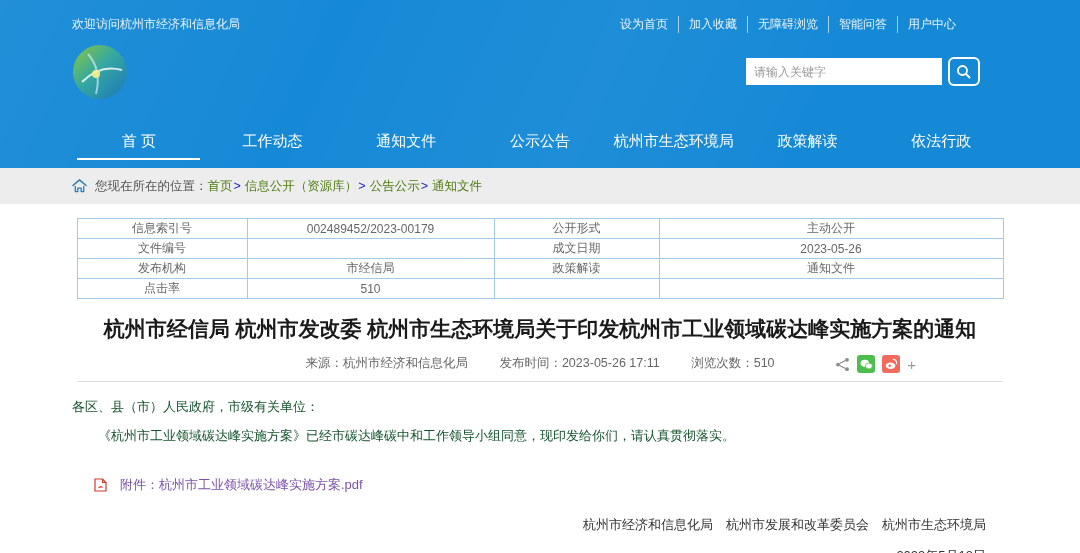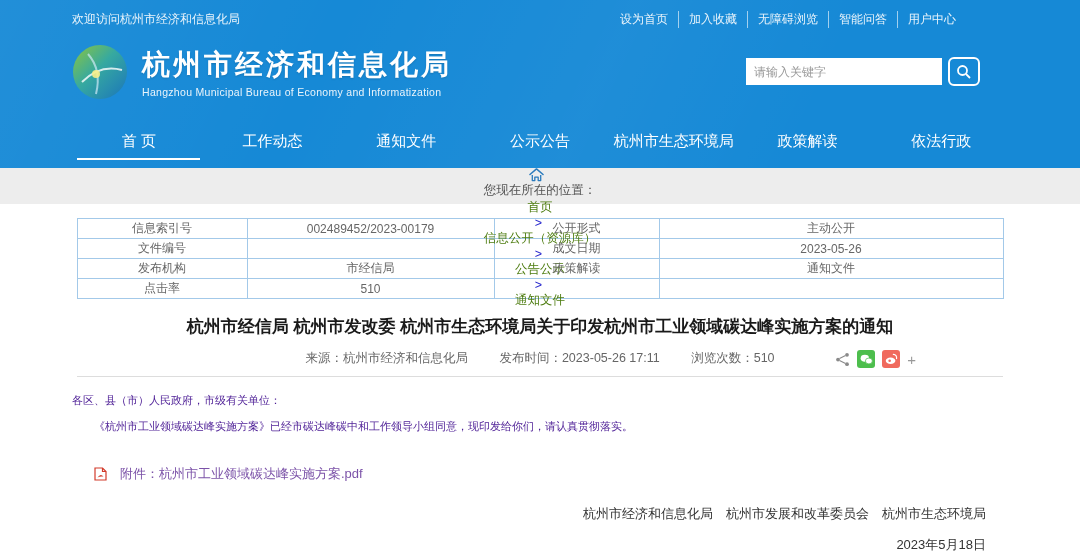--- a/index.html
+++ b/index.html
@@ -2,22 +2,22 @@
 <html><head>
 <meta charset="utf-8">
 <style>
   * { margin:0; padding:0; box-sizing:border-box; }
   html,body { width:1080px; height:553px; background:#ffffff; overflow:hidden;
     font-family:"Liberation Sans","DejaVu Sans",sans-serif; }
 
   
   .blue-zone { background:#1689d6; background-image:
       linear-gradient(115deg, rgba(255,255,255,0.05) 0%, rgba(255,255,255,0) 30%, rgba(255,255,255,0.04) 55%, rgba(255,255,255,0) 75%); }
-  .topbar { height:28px; display:flex; align-items:flex-end; justify-content:space-between;
-    padding:9px 72px 0 72px; color:#eaf4fb; font-size:12px; }
+  .topbar { height:28px; display:flex; align-items:flex-start; justify-content:space-between;
+    padding:16px 72px 0 72px; color:#eaf4fb; font-size:12px; }
   .topbar-links { display:flex; align-items:center; padding-right:42px; }
   .topbar-links .tlink { padding:0 10px; cursor:pointer; white-space:nowrap; }
   .topbar-links .tlink + .tlink { border-left:1px solid rgba(255,255,255,0.6); }
 
   .masthead { height:87px; display:flex; align-items:center; padding:0 72px; }
   .logo { width:56px; height:56px; flex:0 0 auto; }
   .brand { margin-left:14px; color:#fff; }
   .brand-title { font-size:28px; font-weight:bold; letter-spacing:3px; text-shadow:0 1px 2px rgba(0,0,0,0.15); }
   .brand-sub { font-size:10.5px; margin-top:2px; letter-spacing:0.3px; color:#eaf4fb; }
   .search-area { margin-left:auto; display:flex; align-items:center; margin-right:28px; }
@@ -28,45 +28,45 @@
     border:2px solid #fff; border-radius:6px; display:flex; align-items:center; justify-content:center; cursor:pointer; }
 
   .navbar { height:53px; display:flex; align-items:stretch; padding:0 72px; }
   .nav-item { flex:1 1 0; display:flex; align-items:center; justify-content:center;
     color:#fff; font-size:15px; position:relative; cursor:pointer; white-space:nowrap; }
   .nav-item.active::after { content:""; position:absolute; left:4%; right:4%; bottom:8px;
     height:2px; background:#fff; }
 
   
   .breadcrumb-bar { height:36px; background:#ededed; display:flex; align-items:center;
-    padding:0 72px; font-size:12.5px; color:#555;flex-direction:column; }
+    padding:0 72px; font-size:12.5px; color:#555; }
   .bc-home { margin-right:8px; display:flex; align-items:center; }
   .bc-link { color:#4d7c0f; cursor:pointer; }
   .bc-sep { color:#2424cc; margin:0 4px 0 1px; }
 
   
   .container { width:936px; margin:0 auto; }
   .info-table { width:926px; margin:14px auto 0 auto; border-collapse:collapse; table-layout:fixed; }
   .info-table td { border:1px solid #a3c9e9; height:20px; font-size:12px; color:#666;
     text-align:center; padding:0 4px; }
   .col1{width:170px;} .col2{width:247px;} .col3{width:165px;} .col4{width:344px;}
 
-  .art-title { margin-top:16px; text-align:center; font-size:17px; font-weight:bold; color:#1a1a1a; }
+  .art-title { margin-top:16px; text-align:center; font-size:21px; font-weight:bold; color:#1a1a1a; }
   .meta-row { position:relative; margin-top:12px; height:20px; text-align:center;
     font-size:12.5px; color:#666; }
   .meta-row .m { margin:0 14px; }
   .share-group { position:absolute; right:92px; top:0; display:flex; align-items:center; gap:7px; }
   .share-sq { width:18px; height:18px; border-radius:3px; display:flex; align-items:center;
     justify-content:center; cursor:pointer; }
   .wechat { background:#4dbe4d; }
   .weibo { background:#f06a5d; }
   .share-plus { color:#999; font-size:15px; cursor:pointer; }
   .meta-divider { width:926px; margin:6px auto 0 auto; border-bottom:1px solid #ddd; }
 
-  .body-text { font-size:11px; color:#4c1d95; }
+  .body-text { font-size:13px; color:#14532d; }
   .salutation { margin:16px 0 0 0; }
   .paragraph { margin-top:10px; text-indent:2em; line-height:1.5; }
   .attach-row { margin:30px 0 0 22px; display:flex; align-items:center; font-size:13px;gap:8px; }
   .attach-link { color:#7b52a8; margin-left:5px; cursor:pointer; }
   .sign-row { margin-top:22px; text-align:right; padding-right:22px; font-size:13px; color:#333; }
   .date-row { margin-top:13px; text-align:right; padding-right:22px; font-size:13px; color:#333; }
 </style>
 </head>
 <body>
 
@@ -90,24 +90,20 @@
           <stop offset="0" stop-color="#8cc63f"></stop>
           <stop offset="0.45" stop-color="#36a9a0"></stop>
           <stop offset="1" stop-color="#1b75bb"></stop>
         </linearGradient>
       </defs>
       <circle cx="28" cy="28" r="27" fill="url(#lg)"></circle>
       <path d="M10 38 Q28 20 50 26" stroke="#ffffff" stroke-width="2" fill="none" opacity="0.8"></path>
       <path d="M16 10 Q30 26 24 50" stroke="#cfe9f7" stroke-width="2" fill="none" opacity="0.7"></path>
       <circle cx="24" cy="30" r="4" fill="#f7ef8a" opacity="0.9"></circle>
     </svg>
-    <div class="brand">
-      <div class="brand-title">杭州市经济和信息化局</div>
-      <div class="brand-sub">Hangzhou Municipal Bureau of Economy and Informatization</div>
-    </div>
     <div class="search-area">
       <input class="search-input" type="text" placeholder="请输入关键字" style="">
       <div class="search-btn">
         <svg width="16" height="16" viewBox="0 0 16 16">
           <circle cx="6.5" cy="6.5" r="4.5" stroke="#fff" stroke-width="1.8" fill="none"></circle>
           <line x1="10" y1="10" x2="14" y2="14" stroke="#fff" stroke-width="1.8"></line>
         </svg>
       </div>
     </div>
   </div>

